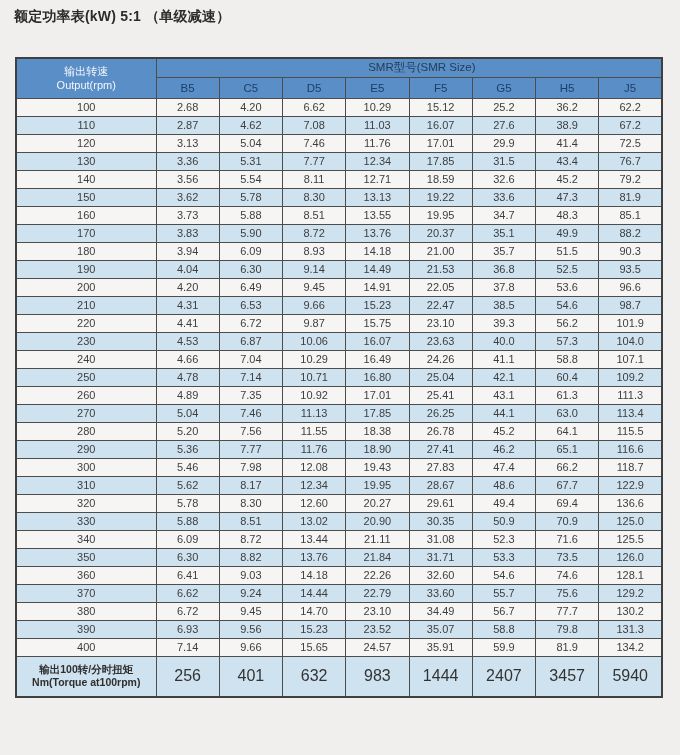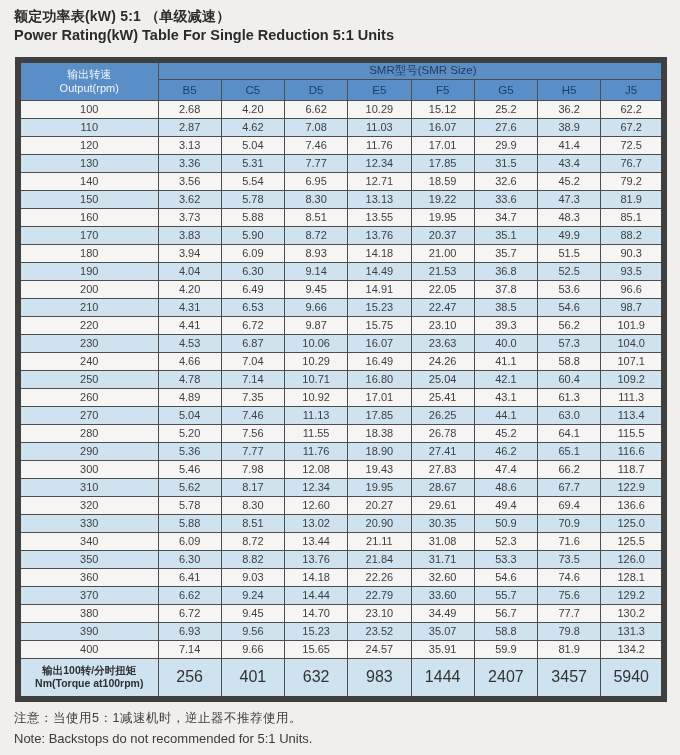--- a/index.html
+++ b/index.html
@@ -26,21 +26,21 @@
     font-size: 14.5px;
     font-weight: bold;
     color: #2b2b2b;
   }
   table.power-table {
     position: absolute;
     left: 15px; top: 57px;
     width: 646px;
     border-collapse: collapse;
     table-layout: fixed;
-    border: 6px solid #404040;
+    border: 2px solid #404040;
     background: #f6f5f3;
   }
   table.power-table th, table.power-table td {
     border: 1px solid #4d4d4d;
     text-align: center;
     vertical-align: middle;
     font-weight: normal;
     overflow: hidden;
     white-space: nowrap;
   }
@@ -99,21 +99,20 @@
     font-size: 13px;
     color: #3a3a3a;
   }
 </style>
 </head>
 <body>
 
 <div class="page">
 
   <div class="title-zh">额定功率表(kW) 5:1 （单级减速）</div>
-  <div class="title-en">Power Rating(kW) Table For Single Reduction 5:1 Units</div>
 
   <table class="power-table">
     <colgroup>
       <col style="width:140px">
       <col style="width:63.25px">
         <col style="width:63.25px">
         <col style="width:63.25px">
         <col style="width:63.25px">
       <col style="width:63.25px">
         <col style="width:63.25px">
@@ -181,21 +180,21 @@
           <td>12.34</td>
           <td>17.85</td>
           <td>31.5</td>
           <td>43.4</td>
           <td>76.7</td>
         </tr>
         <tr class="data-row">
           <td>140</td>
           <td>3.56</td>
           <td>5.54</td>
-          <td>6.95</td>
+          <td>8.11</td>
           <td>12.71</td>
           <td>18.59</td>
           <td>32.6</td>
           <td>45.2</td>
           <td>79.2</td>
         </tr>
         <tr class="data-row striped">
           <td>150</td>
           <td>3.62</td>
           <td>5.78</td>
@@ -488,18 +487,14 @@
           <td>632</td>
           <td>983</td>
           <td>1444</td>
           <td>2407</td>
           <td>3457</td>
           <td>5940</td>
         </tr>
       </tbody>
   </table>
 
-  <div class="notes">
-    <div class="note-zh">注意：当使用5：1减速机时，逆止器不推荐使用。</div>
-    <div class="note-en">Note: Backstops do not recommended for 5:1 Units.</div>
-  </div>
 
 </div>
 
 </body></html>

